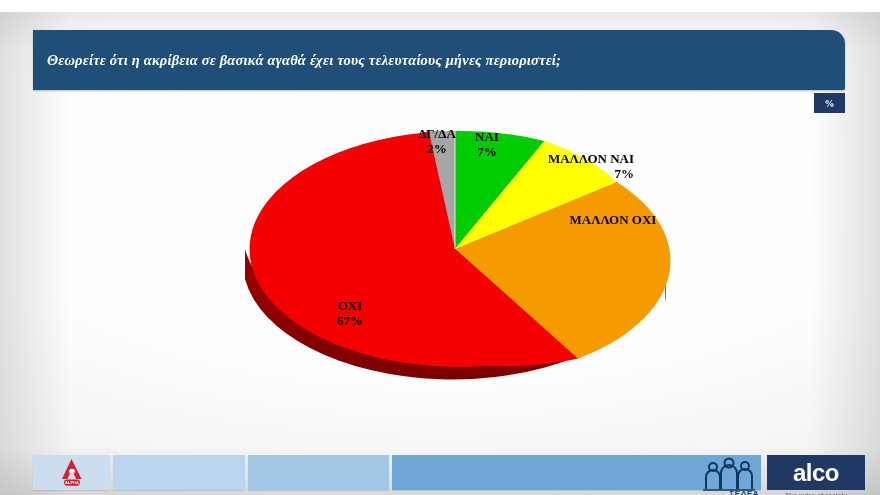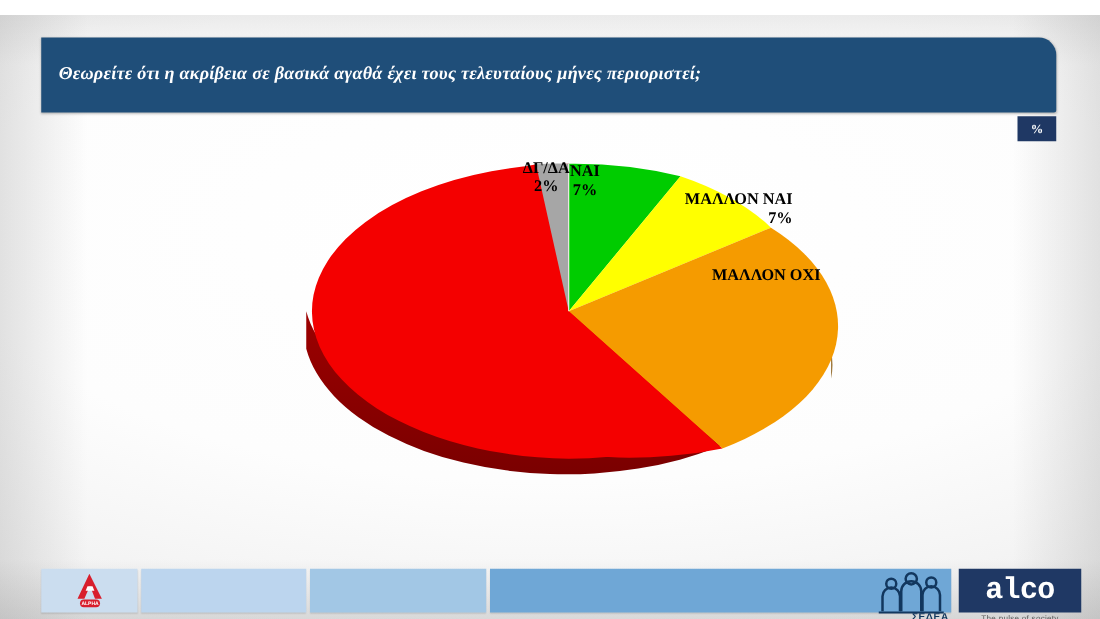--- a/index.html
+++ b/index.html
@@ -150,21 +150,21 @@
     top: 8px;
     width: 98px;
     height: 35px;
     background: #1F3864;
     display: flex;
     align-items: center;
     justify-content: center;
   }
   .alco-word {
     color: #ffffff;
-    font-family: Liberation Mono, monospace;
+    font-family: Liberation Sans, sans-serif;
     font-size: 24px;
     font-weight: bold;
     letter-spacing: -0.5px;
     line-height: 1;
   }
   .alco-tag {
     position: absolute;
     left: 767px;
     top: 45px;
     width: 98px;
@@ -226,34 +226,38 @@
       <path d="M 455 142 L 428.8 24.3 A 210 118 0 0 1 455 24 Z" fill="#A6A6A6"></path>
 
       <path d="M 455 142 L 455 24" stroke="#ffffff" stroke-width="0.8" fill="none"></path>
     </svg>
 
     <div class="slice-label" style="left:392px; top:20px; width:90px;">
       <span class="lbl-name">ΔΓ/ΔΑ</span>
       <span class="lbl-val">2%</span>
     </div>
 
-    <div class="slice-label" style="left:438px; top:23px; width:60px;">
+    <div class="slice-label" style="left:457px; top:23px; width:60px;">
       <span class="lbl-name">ΝΑΙ</span>
       <span class="lbl-val">7%</span>
     </div>
 
     <div class="slice-label" style="left:508px; top:45px; width:126px;text-align:right;">
       <span class="lbl-name">ΜΑΛΛΟΝ ΝΑΙ</span>
       <span class="lbl-val">7%</span>
     </div>
 
     <div class="slice-label" style="left:550px; top:106px; width:126px;">
       <span class="lbl-name">ΜΑΛΛΟΝ ΟΧΙ</span>
     </div>
 
+    <div class="slice-label" style="left:310px; top:192px; width:80px;">
+      <span class="lbl-name">ΟΧΙ</span>
+      <span class="lbl-val">67%</span>
+    </div>
   </div>
 
   <div class="footer">
     <div class="fseg fseg-1"></div>
     <div class="fseg fseg-2"></div>
     <div class="fseg fseg-3"></div>
     <div class="fseg fseg-4"></div>
 
     <svg class="alpha-logo" viewBox="0 0 28 29">
       <path d="M13.5 1 L4 21 L9.5 21 L14 10.5 L18 21 L23.5 21 Z" fill="#D81E2C"></path>

